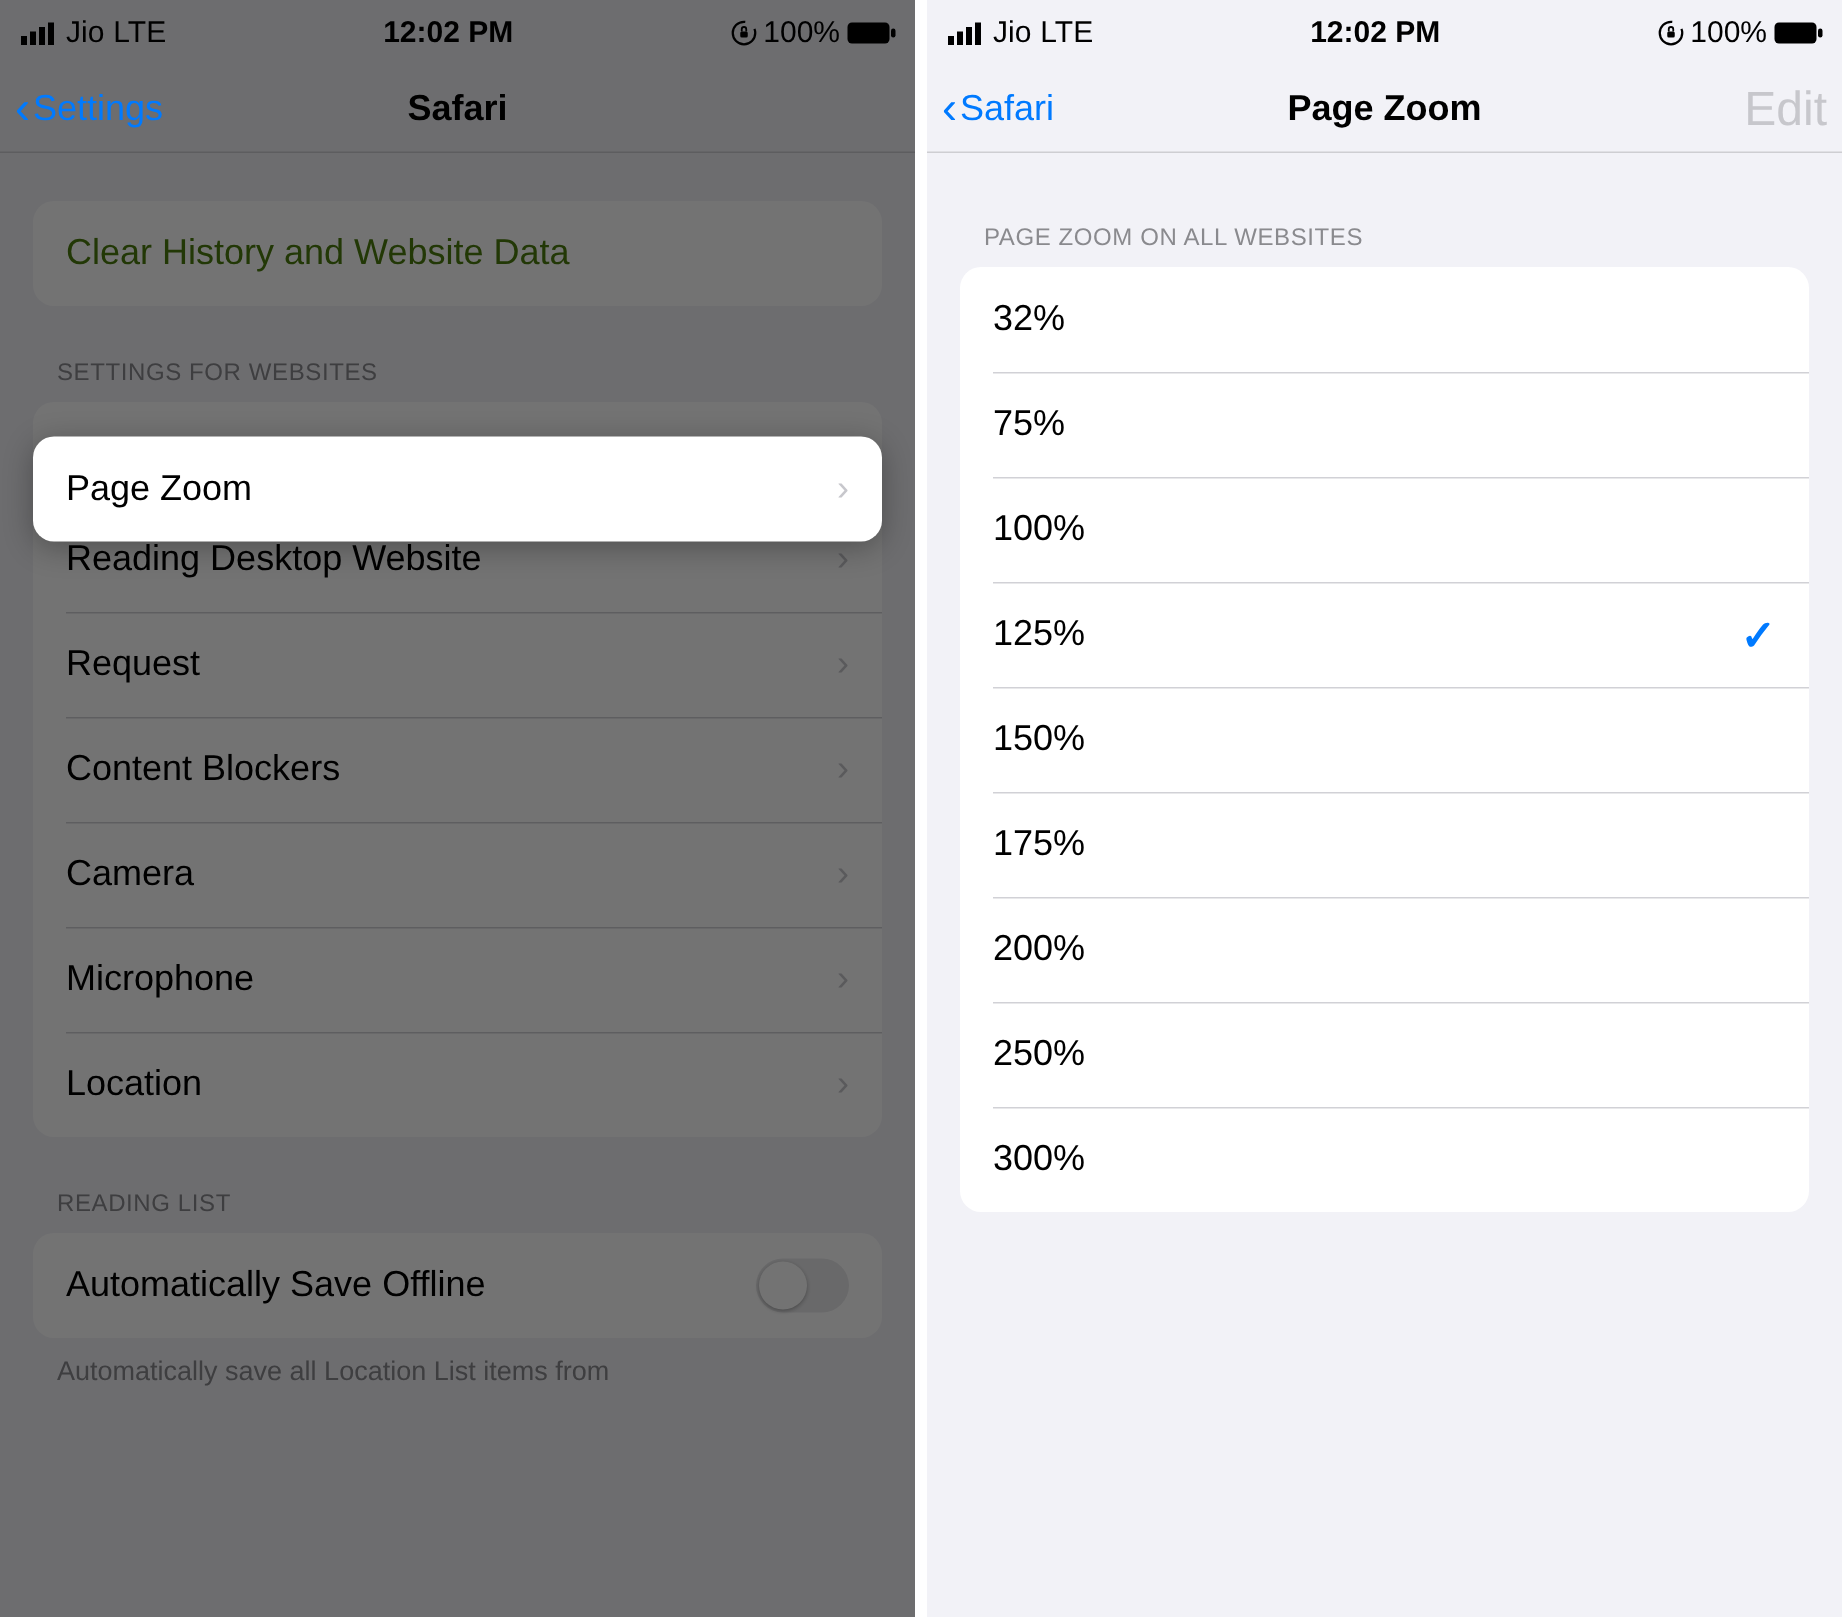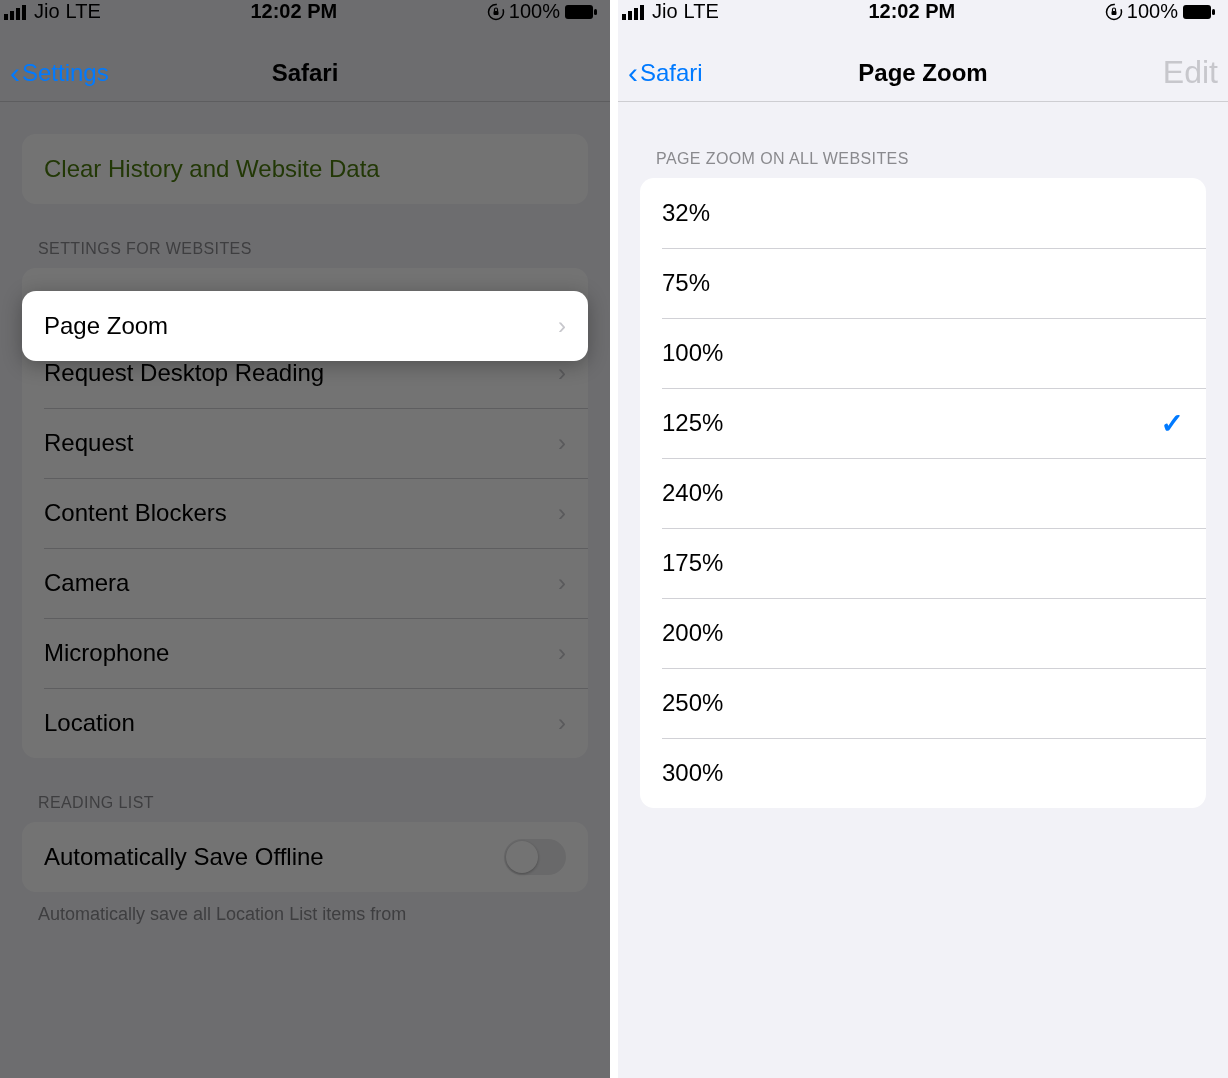--- a/index.html
+++ b/index.html
@@ -19,23 +19,23 @@
     height: 1078px;
     background: #f2f2f7;
     position: relative;
     overflow: hidden;
     flex-shrink: 0;
   }
   
   .status-bar {
     height: 44px;
     display: flex;
-    align-items: flex-start;
+    align-items: center;
     justify-content: space-between;
-    padding: 0 12px 0 4px;
+    padding: 0 12px 0 14px;
     font-size: 20px;
     font-weight: 500;
     color: #000;
   }
   .sb-left { display:flex; align-items:center; gap:6px; }
   .sb-right{ display:flex; align-items:center; gap:4px; }
   .signal-icon svg, .lock-icon svg, .battery-icon svg { display:block; }
   .carrier-label { font-weight:400; }
   .clock { font-weight:600; }
   
@@ -216,21 +216,21 @@
     </div>
 
     <div class="group">
       <div class="group-header">SETTINGS FOR WEBSITES</div>
       <div class="card">
         <div class="row">
           <span>Page Zoom</span>
           <span class="chevron">›</span>
         </div>
         <div class="row">
-          <span>Request Desktop Reading</span>
+          <span>Reading Desktop Website</span>
           <span class="chevron">›</span>
         </div>
         <div class="row">
           <span>Request</span>
           <span class="chevron">›</span>
         </div>
         <div class="row">
           <span>Content Blockers</span>
           <span class="chevron">›</span>
         </div>
@@ -327,21 +327,21 @@
             <span>75%</span>
           </div>
           <div class="row">
             <span>100%</span>
           </div>
           <div class="row">
             <span>125%</span>
             <span class="checkmark">✓</span>
           </div>
           <div class="row">
-            <span>240%</span>
+            <span>150%</span>
           </div>
           <div class="row">
             <span>175%</span>
           </div>
           <div class="row">
             <span>200%</span>
           </div>
           <div class="row">
             <span>250%</span>
           </div>

